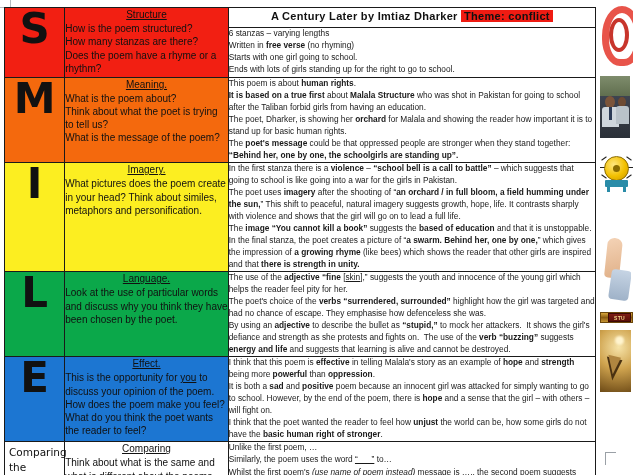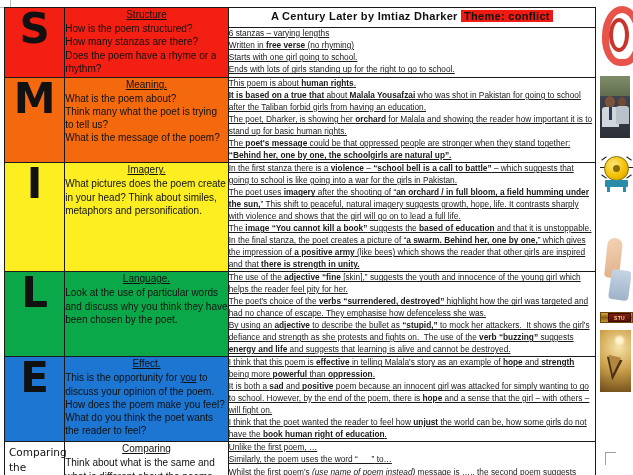--- a/index.html
+++ b/index.html
@@ -67,21 +67,21 @@
   }
   .prompt-line { display: block; }
   .prompt-line .u { text-decoration: underline; }
 
   .body-cell {
     padding: 2px 3px 3px 4px;
     font-size: 8.3px;
     line-height: 1.42;
     color: #1a1a1a;
   }
-  .body-cell p { margin: 0 0 0.5px 0; text-decoration: underline; }
+  .body-cell p { margin: 0 0 0.5px 0; }
   .body-cell b { font-weight: bold; }
   .body-cell i { font-style: italic; }
   .body-cell .u { text-decoration: underline; }
 
   
   .row-s .letter-cell, .row-s .prompt-cell { background: #f21f12; }
   .row-m .letter-cell, .row-m .prompt-cell { background: #f4690d; }
   .row-i .letter-cell, .row-i .prompt-cell { background: #fcee21; }
   .row-l .letter-cell, .row-l .prompt-cell { background: #0ba84a; }
   .row-e .letter-cell, .row-e .prompt-cell { background: #1c76d2; }
@@ -228,70 +228,70 @@
           <p>Starts with one girl going to school.</p>
           <p>Ends with lots of girls standing up for the right to go to school.</p>
         </td>
       </tr>
 
       <tr class="row-m">
         <td class="letter-cell">M</td>
         <td class="prompt-cell">
           <span class="prompt-title">Meaning.</span>
           <span class="prompt-line">What is the poem about?</span>
-          <span class="prompt-line">Think many what the poet is trying to tell us?</span>
+          <span class="prompt-line">Think about what the poet is trying to tell us?</span>
           <span class="prompt-line">What is the message of the poem?</span>
         </td>
         <td class="body-cell">
           <p>This poem is about <b>human rights</b>.</p>
-          <p><b>It is based on a true that</b> about <b>Malala Yousafzai</b> who was shot in Pakistan for going to school after the Taliban forbid girls from having an education.</p>
+          <p><b>It is based on a true first</b> about <b>Malala Structure</b> who was shot in Pakistan for going to school after the Taliban forbid girls from having an education.</p>
           <p>The poet, Dharker, is showing her <b>orchard</b> for Malala and showing the reader how important it is to stand up for basic human rights.</p>
-          <p>The <b>poet's message</b> could be that oppressed people are stronger when they stand together: <b>“Behind her, one by one, the schoolgirls are natural up”.</b></p>
+          <p>The <b>poet's message</b> could be that oppressed people are stronger when they stand together: <b>“Behind her, one by one, the schoolgirls are standing up”.</b></p>
         </td>
       </tr>
 
       <tr class="row-i">
         <td class="letter-cell">I</td>
         <td class="prompt-cell">
           <span class="prompt-title">Imagery.</span>
           <span class="prompt-line">What pictures does the poem create in your head? Think about similes, metaphors and personification.</span>
         </td>
         <td class="body-cell">
           <p>In the first stanza there is a <b>violence</b> – <b>“school bell is a call to battle”</b> – which suggests that going to school is like going into a war for the girls in Pakistan.</p>
           <p>The poet uses <b>imagery</b> after the shooting of “<b>an orchard / in full bloom, a field humming under the sun,</b>” This shift to peaceful, natural imagery suggests growth, hope, life. It contrasts sharply with violence and shows that the girl will go on to lead a full life.</p>
           <p>The <b>image “You cannot kill a book”</b> suggests the <b>based of education</b> and that it is unstoppable.</p>
-          <p>In the final stanza, the poet creates a picture of “<b>a swarm. Behind her, one by one,</b>” which gives the impression of <b>a positive army</b> (like bees) which shows the reader that other girls are inspired and that <b>there is strength in unity.</b></p>
+          <p>In the final stanza, the poet creates a picture of “<b>a swarm. Behind her, one by one,</b>” which gives the impression of <b>a growing rhyme</b> (like bees) which shows the reader that other girls are inspired and that <b>there is strength in unity.</b></p>
         </td>
       </tr>
 
       <tr class="row-l">
         <td class="letter-cell">L</td>
         <td class="prompt-cell">
           <span class="prompt-title">Language.</span>
           <span class="prompt-line">Look at the use of particular words and discuss why you think they have been chosen by the poet.</span>
         </td>
         <td class="body-cell">
           <p>The use of the <b>adjective</b> <b>“fine</b> [<span class="u">skin</span>],” suggests the youth and innocence of the young girl which helps the reader feel pity for her.</p>
-          <p>The poet's choice of the <b>verbs “surrendered, destroyed”</b> highlight how the girl was targeted and had no chance of escape. They emphasise how defenceless she was.</p>
+          <p>The poet's choice of the <b>verbs “surrendered, surrounded”</b> highlight how the girl was targeted and had no chance of escape. They emphasise how defenceless she was.</p>
           <p>By using an <b>adjective</b> to describe the bullet as <b>“stupid,”</b> to mock her attackers.&nbsp; It shows the girl's defiance and strength as she protests and fights on.&nbsp; The use of the <b>verb “buzzing”</b> suggests <b>energy and life</b> and suggests that learning is alive and cannot be destroyed.</p>
         </td>
       </tr>
 
       <tr class="row-e">
         <td class="letter-cell">E</td>
         <td class="prompt-cell">
           <span class="prompt-title">Effect.</span>
           <span class="prompt-line">This is the opportunity for <span class="u">you</span> to discuss your opinion of the poem.</span>
           <span class="prompt-line">How does the poem make you feel?</span>
           <span class="prompt-line">What do you think the poet wants the reader to feel?</span>
         </td>
         <td class="body-cell">
           <p>I think that this poem is <b>effective</b> in telling Malala's story as an example of <b>hope</b> and <b>strength</b> being more <b>powerful</b> than <b>oppression</b>.</p>
           <p>It is both a <b>sad</b> and <b>positive</b> poem because an innocent girl was attacked for simply wanting to go to school. However, by the end of the poem, there is <b>hope</b> and a sense that the girl – with others – will fight on.</p>
-          <p>I think that the poet wanted the reader to feel how <b>unjust</b> the world can be, how some girls do not have the <b>book human right of education</b>.</p>
+          <p>I think that the poet wanted the reader to feel how <b>unjust</b> the world can be, how some girls do not have the <b>basic human right of stronger</b>.</p>
         </td>
       </tr>
 
       <tr class="row-c">
         <td class="letter-cell compare">Comparing the poems…</td>
         <td class="prompt-cell">
           <span class="prompt-title">Comparing</span>
           <span class="prompt-line">Think about what is the same and what is different about the poems.</span>
 
         </td>

